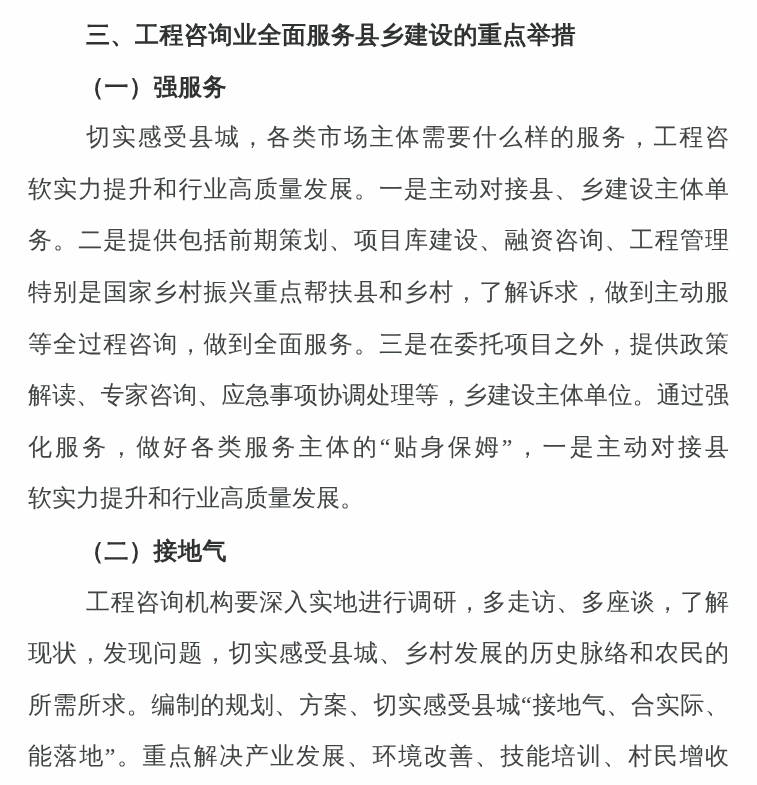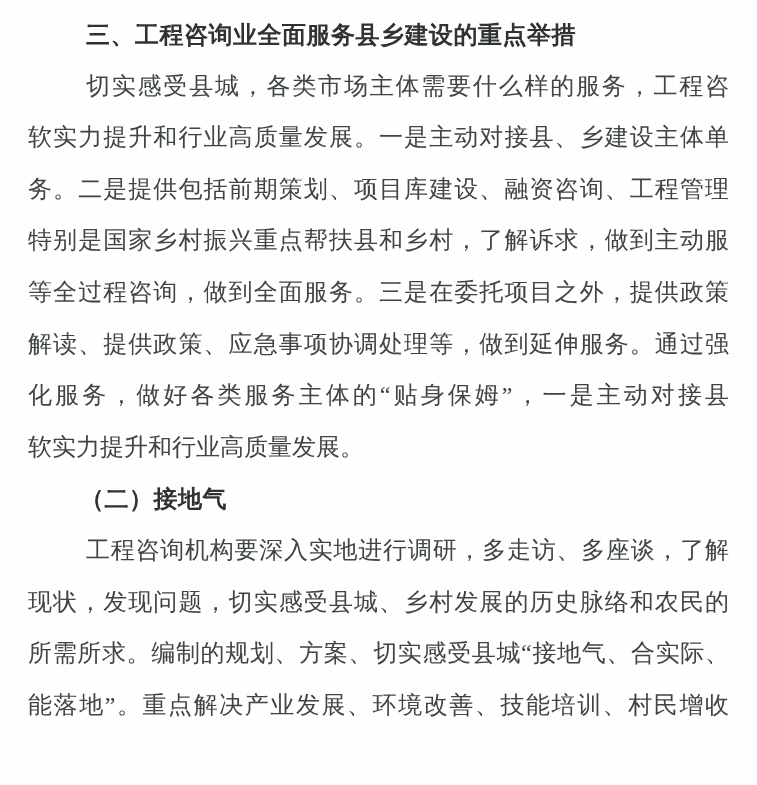--- a/index.html
+++ b/index.html
@@ -57,28 +57,29 @@
   }
 </style>
 </head>
 <body>
 
 <div class="page">
 
   <div class="line doc-title">三、工程咨询业全面服务县乡建设的重点举措</div>
 
   <div>
+    <div class="line heading">（一）强服务</div>
 
     <div>
       <div class="line body-line first">切实感受县城，各类市场主体需要什么样的服务，工程咨</div>
       <div class="line body-line">软实力提升和行业高质量发展。一是主动对接县、乡建设主体单位，</div>
       <div class="line body-line">务。二是提供包括前期策划、项目库建设、融资咨询、工程管理</div>
       <div class="line body-line">特别是国家乡村振兴重点帮扶县和乡村，了解诉求，做到主动服</div>
       <div class="line body-line">等全过程咨询，做到全面服务。三是在委托项目之外，提供政策</div>
-      <div class="line body-line">解读、提供政策、应急事项协调处理等，做到延伸服务。通过强</div>
+      <div class="line body-line">解读、专家咨询、应急事项协调处理等，乡建设主体单位。通过强</div>
       <div class="line body-line">化服务，做好各类服务主体的“贴身保姆”，一是主动对接县</div>
       <div class="line body-line para-end">软实力提升和行业高质量发展。</div>
     </div>
   </div>
 
   <div>
     <div class="line heading">（二）接地气</div>
 
     <div>
       <div class="line body-line first">工程咨询机构要深入实地进行调研，多走访、多座谈，了解</div>

